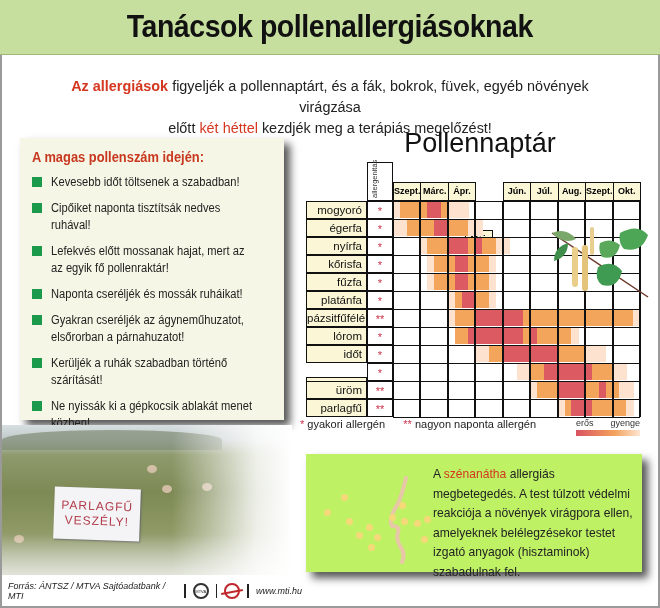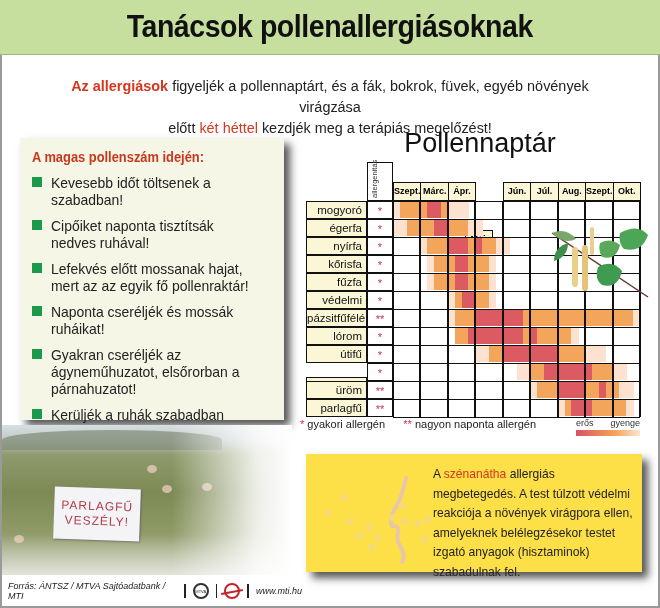--- a/index.html
+++ b/index.html
@@ -7,21 +7,21 @@
   .frame { position: absolute; left: 0; top: 0; width: 660px; height: 608px; border: 2px solid #9a9a9a; border-top: none; }
   .titlebar { position: absolute; left: 0; top: 0; width: 660px; height: 55px; background: #c6df9e; border-bottom: 1px solid #9fb87a; display: flex; align-items: center; justify-content: center; }
   .titlebar h1 { font-family: "Liberation Sans", sans-serif; font-weight: bold; font-size: 31px; color: #111; letter-spacing: -0.5px; transform: scaleX(0.92); }
   .intro { position: absolute; left: 20px; top: 75px; width: 620px; text-align: center; font-size: 15.5px; line-height: 21px; color: #222; transform: scaleX(0.93); }
   .intro .hl { color: #d4361f; }
   .intro .hl-b { color: #d4361f; font-weight: bold; }
 
   .tips { position: absolute; left: 20px; top: 138px; width: 264px; height: 282px; background: #f6f6e6; box-shadow: 6px 6px 8px #555; padding: 11px 10px 0 12px; }
   .tips h2 { font-size: 14px; font-weight: bold; color: #c8381f; margin-bottom: 9px; transform-origin: left; transform: scaleX(0.92); }
   .tips ul { list-style: none; }
-  .tips li { display: flex; font-size: 15px; line-height: 17px; color: #222; margin-bottom: 9px; }
+  .tips li { display: flex; font-size: 12px; line-height: 17px; color: #222; margin-bottom: 9px; }
   .tips li .sq { flex: 0 0 10px; width: 10px; height: 10px; background: #1a9a4a; margin-top: 3px; margin-right: 9px; }
   .tips li span.t { transform-origin: left; transform: scaleX(0.93); display: inline-block; width: 240px; }
 
   .photo { position: absolute; left: 2px; top: 425px; width: 290px; height: 150px; overflow: hidden;
     background: linear-gradient(180deg, #d8dfe0 0%, #bfc8c8 10%, #8e9a6c 20%, #7d8a55 45%, #8e9966 70%, #b5bba1 100%); }
   .photo .fade { position: absolute; right: 0; top: 0; width: 120px; height: 150px; background: linear-gradient(90deg, rgba(255,255,255,0) 0%, rgba(255,255,255,0.85) 70%, #fff 100%); }
   .photo .fadeb { position: absolute; left: 0; bottom: 0; width: 290px; height: 40px; background: linear-gradient(180deg, rgba(255,255,255,0) 0%, rgba(255,255,255,0.6) 100%); }
   .photo .hill { position: absolute; left: 0; top: 5px; width: 220px; height: 20px; background: #7f8a74; border-radius: 50% 50% 0 0; opacity: 0.7; }
   .photo .flower { position: absolute; width: 10px; height: 8px; border-radius: 50%; background: #e5c9b7; opacity: 0.8; }
   .sign { position: absolute; left: 52px; top: 63px; width: 86px; height: 52px; background: #f4f4f6; transform: rotate(2deg); box-shadow: 1px 1px 2px #666; display: flex; flex-direction: column; align-items: center; justify-content: center; }
@@ -47,21 +47,21 @@
   .gridlines { position: absolute; left: 87px; top: 39px; width: 247px; height: 216px; pointer-events: none; }
   .vl { position: absolute; top: 0; width: 2px; height: 216px; background: #111; }
   .hl2 { position: absolute; left: 0; width: 247px; height: 1.5px; background: #111; }
 
   .legend { position: absolute; left: 300px; top: 418px; font-size: 11px; color: #222; }
   .legend .st { color: #c8324a; }
   .scale { position: absolute; left: 576px; top: 418px; width: 64px; font-size: 9px; color: #333; }
   .scale .bar { margin-top: 2px; width: 64px; height: 6px; background: linear-gradient(90deg, #d95361 0%, #f3a25c 60%, #fde6d2 100%); }
   .scale .lbls { display: flex; justify-content: space-between; }
 
-  .hay { position: absolute; left: 306px; top: 454px; width: 336px; height: 118px; background: #fde047; box-shadow: 6px 6px 8px #555; }
+  .hay { position: absolute; left: 306px; top: 454px; width: 336px; height: 118px; background: #bef264; box-shadow: 6px 6px 8px #555; }
   .hay .txt { position: absolute; left: 127px; top: 10px; width: 220px; font-size: 13px; line-height: 19.5px; color: #222; transform-origin: left top; transform: scaleX(0.93); }
   .hay .txt .hl { color: #d4361f; }
   .dot { position: absolute; width: 7px; height: 7px; border-radius: 50%; background: #f5d978; }
 </style>
 </head>
 <body>
 
 <div class="frame"></div>
 
 <div class="titlebar">
@@ -209,21 +209,21 @@
       <div class="heat" style="left: 121.306px; top: 112px; width: 7.36111px; height: 16px; background: rgb(253, 227, 207);"></div>
       <div class="heat" style="left: 128.167px; top: 112px; width: 7.36111px; height: 16px; background: rgb(244, 165, 92);"></div>
       <div class="heat" style="left: 135.028px; top: 112px; width: 7.36111px; height: 16px; background: rgb(244, 165, 92);"></div>
       <div class="heat" style="left: 141.889px; top: 112px; width: 7.36111px; height: 16px; background: rgb(244, 165, 92);"></div>
       <div class="heat" style="left: 148.75px; top: 112px; width: 7.36111px; height: 16px; background: rgb(220, 90, 98);"></div>
       <div class="heat" style="left: 155.611px; top: 112px; width: 7.36111px; height: 16px; background: rgb(220, 90, 98);"></div>
       <div class="heat" style="left: 162.472px; top: 112px; width: 7.36111px; height: 16px; background: rgb(244, 165, 92);"></div>
       <div class="heat" style="left: 169.333px; top: 112px; width: 7.36111px; height: 16px; background: rgb(244, 165, 92);"></div>
       <div class="heat" style="left: 176.194px; top: 112px; width: 7.36111px; height: 16px; background: rgb(244, 165, 92);"></div>
       <div class="heat" style="left: 183.056px; top: 112px; width: 7.36111px; height: 16px; background: rgb(253, 227, 207);"></div>
-      <div class="rowlabel" style="top: 129px;">védelmi</div>
+      <div class="rowlabel" style="top: 129px;">platánfa</div>
       <div class="star" style="top: 129px;">*</div>
       <div class="heat" style="left: 141.889px; top: 130px; width: 7.36111px; height: 16px; background: rgb(253, 227, 207);"></div>
       <div class="heat" style="left: 148.75px; top: 130px; width: 7.36111px; height: 16px; background: rgb(244, 165, 92);"></div>
       <div class="heat" style="left: 155.611px; top: 130px; width: 7.36111px; height: 16px; background: rgb(220, 90, 98);"></div>
       <div class="heat" style="left: 162.472px; top: 130px; width: 7.36111px; height: 16px; background: rgb(220, 90, 98);"></div>
       <div class="heat" style="left: 169.333px; top: 130px; width: 7.36111px; height: 16px; background: rgb(244, 165, 92);"></div>
       <div class="heat" style="left: 176.194px; top: 130px; width: 7.36111px; height: 16px; background: rgb(244, 165, 92);"></div>
       <div class="heat" style="left: 183.056px; top: 130px; width: 7.36111px; height: 16px; background: rgb(253, 227, 207);"></div>
       <div class="rowlabel" style="top: 147px;">pázsitfűfélék</div>
       <div class="star" style="top: 147px;">**</div>
@@ -268,21 +268,21 @@
       <div class="heat" style="left: 203.639px; top: 166px; width: 7.36111px; height: 16px; background: rgb(220, 90, 98);"></div>
       <div class="heat" style="left: 210.5px; top: 166px; width: 7.36111px; height: 16px; background: rgb(220, 90, 98);"></div>
       <div class="heat" style="left: 217.361px; top: 166px; width: 7.36111px; height: 16px; background: rgb(244, 165, 92);"></div>
       <div class="heat" style="left: 224.222px; top: 166px; width: 7.36111px; height: 16px; background: rgb(220, 90, 98);"></div>
       <div class="heat" style="left: 231.083px; top: 166px; width: 7.36111px; height: 16px; background: rgb(244, 165, 92);"></div>
       <div class="heat" style="left: 237.944px; top: 166px; width: 7.36111px; height: 16px; background: rgb(244, 165, 92);"></div>
       <div class="heat" style="left: 244.806px; top: 166px; width: 7.36111px; height: 16px; background: rgb(244, 165, 92);"></div>
       <div class="heat" style="left: 251.667px; top: 166px; width: 7.36111px; height: 16px; background: rgb(244, 165, 92);"></div>
       <div class="heat" style="left: 258.528px; top: 166px; width: 7.36111px; height: 16px; background: rgb(244, 165, 92);"></div>
       <div class="heat" style="left: 265.389px; top: 166px; width: 7.36111px; height: 16px; background: rgb(253, 227, 207);"></div>
-      <div class="rowlabel" style="top: 183px;">útifű</div>
+      <div class="rowlabel" style="top: 183px;">időt</div>
       <div class="star" style="top: 183px;">*</div>
       <div class="heat" style="left: 169.333px; top: 184px; width: 7.36111px; height: 16px; background: rgb(253, 227, 207);"></div>
       <div class="heat" style="left: 176.194px; top: 184px; width: 7.36111px; height: 16px; background: rgb(253, 227, 207);"></div>
       <div class="heat" style="left: 183.056px; top: 184px; width: 7.36111px; height: 16px; background: rgb(244, 165, 92);"></div>
       <div class="heat" style="left: 189.917px; top: 184px; width: 7.36111px; height: 16px; background: rgb(244, 165, 92);"></div>
       <div class="heat" style="left: 196.778px; top: 184px; width: 7.36111px; height: 16px; background: rgb(220, 90, 98);"></div>
       <div class="heat" style="left: 203.639px; top: 184px; width: 7.36111px; height: 16px; background: rgb(220, 90, 98);"></div>
       <div class="heat" style="left: 210.5px; top: 184px; width: 7.36111px; height: 16px; background: rgb(220, 90, 98);"></div>
       <div class="heat" style="left: 217.361px; top: 184px; width: 7.36111px; height: 16px; background: rgb(220, 90, 98);"></div>
       <div class="heat" style="left: 224.222px; top: 184px; width: 7.36111px; height: 16px; background: rgb(220, 90, 98);"></div>

